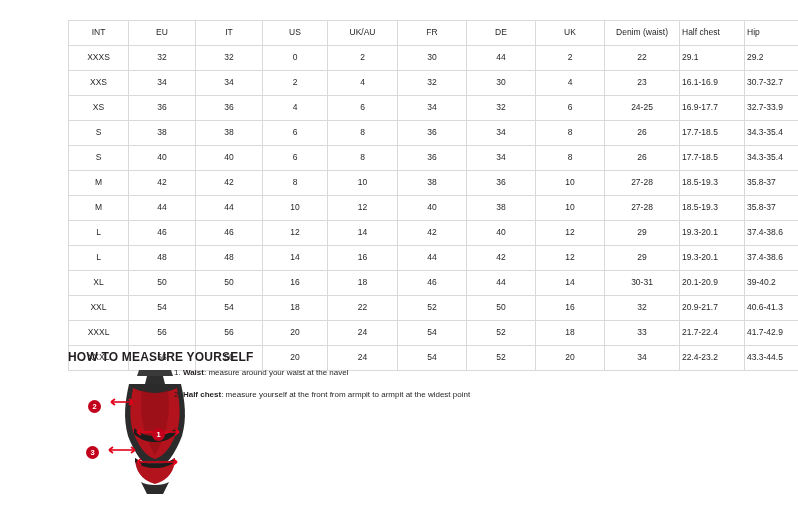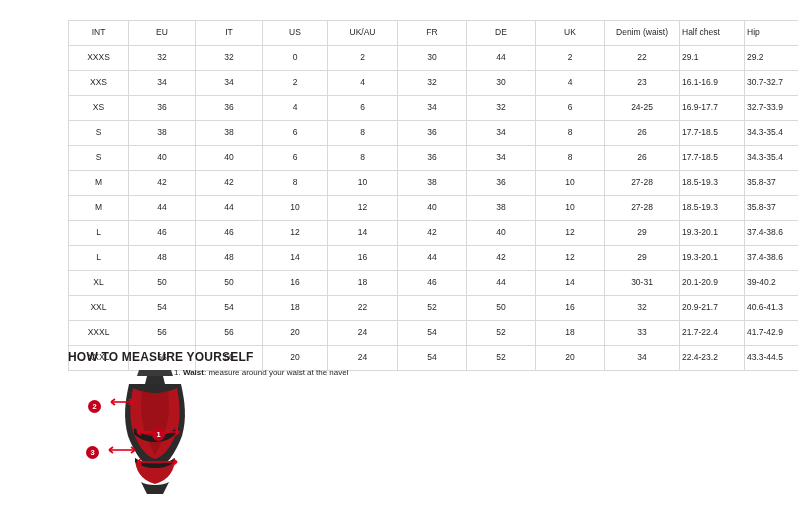--- a/index.html
+++ b/index.html
@@ -360,15 +360,19 @@
 
   <div class="bullet b1">1</div>
   <div class="bullet b2">2</div>
   <div class="bullet b3">3</div>
 
   <div class="steps">
     <div class="step">
       <span class="num">1.</span>
       <b>Waist</b><span>: measure around your waist at the navel</span>
     </div>
+    <div class="step">
+      <span class="num">2.</span>
+      <b>Half chest</b><span>: measure yourself at the front from armpit to armpit at the widest point</span>
+    </div>
   </div>
 
 </div>
 
 </body></html>

